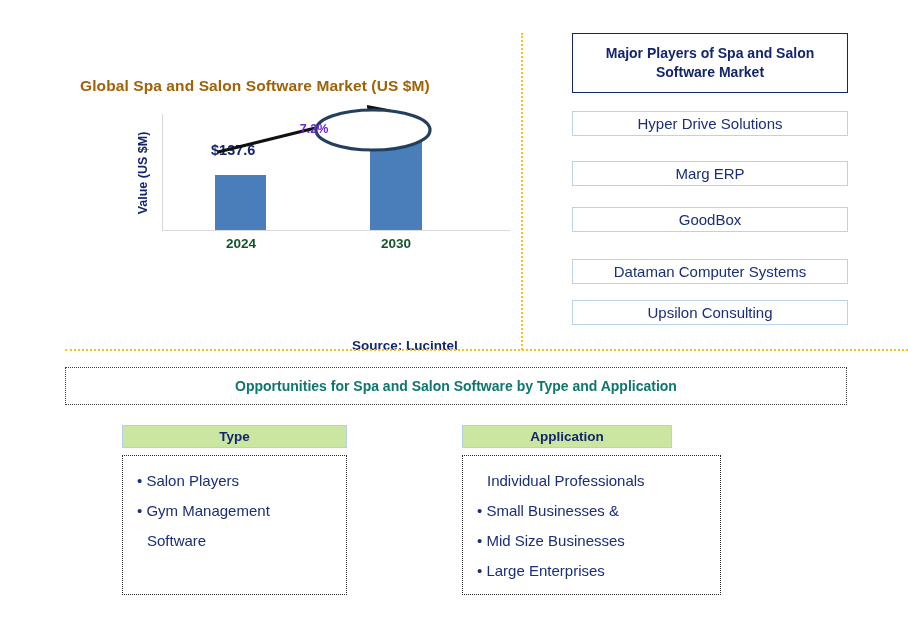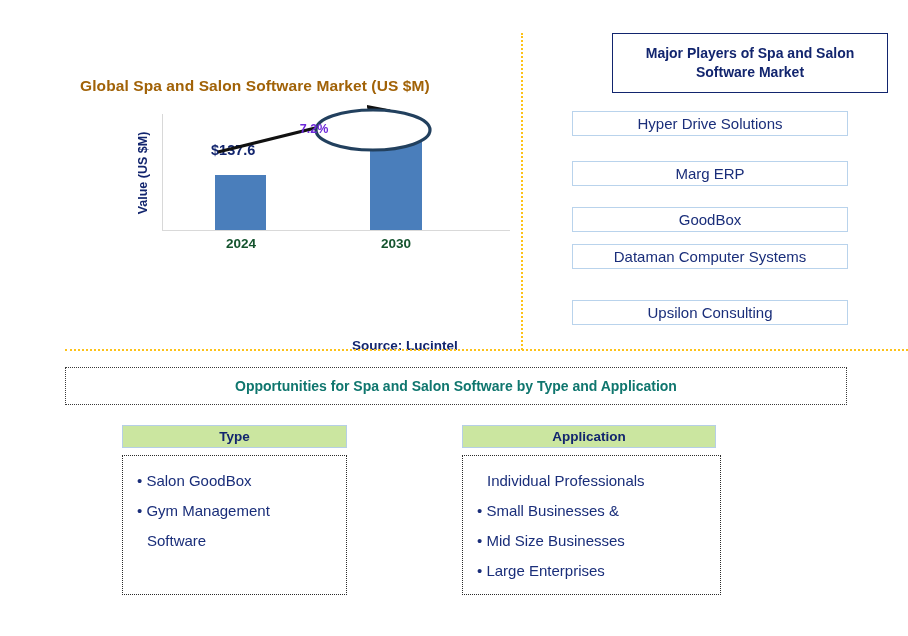--- a/index.html
+++ b/index.html
@@ -156,21 +156,20 @@
     border: 1.6px solid #12256e;
     display: flex;
     align-items: center;
     justify-content: center;
     text-align: center;
     font-size: 14px;
     font-weight: bold;
     color: #12256e;
     line-height: 1.35;
     padding: 0 10px;
-    margin-left: 40px;
   }
   .player-item {
     position: absolute;
     left: 572px;
     width: 276px;
     height: 25px;
     box-sizing: border-box;
     border: 1px solid #b9d3ec;
     display: flex;
     align-items: center;
@@ -221,21 +220,21 @@
   .col-body .li {
     font-size: 15px;
     color: #1a2e7a;
     line-height: 30px;
     white-space: nowrap;
   }
   .col-body .li.cont { padding-left: 10px; }
 
   #type-header { left: 122px; top: 425px; width: 225px; text-align: center; }
   #type-body   { left: 122px; top: 455px; width: 225px; height: 140px; }
-  #app-header  { left: 462px; top: 425px; width: 254px; }
+  #app-header  { left: 462px; top: 425px; width: 210px; }
   #app-body    { left: 462px; top: 455px; width: 259px; height: 140px; }
 </style>
 </head>
 <body>
 
 <div id="page">
 
   <div id="chart-title">Global Spa and Salon Software Market (US $M)</div>
 
   <div id="chart-area">
@@ -267,28 +266,28 @@
   <div id="source-note">Source: Lucintel</div>
 
   <div id="divider-vertical"></div>
   <div id="divider-horizontal"></div>
 
   <div id="players-header">Major Players of Spa and Salon Software Market</div>
 
   <div class="player-item" style="top:111px">Hyper Drive Solutions</div>
   <div class="player-item" style="top:161px">Marg ERP</div>
   <div class="player-item" style="top:207px">GoodBox</div>
-  <div class="player-item" style="top:244px">Dataman Computer Systems</div>
+  <div class="player-item" style="top:259px">Dataman Computer Systems</div>
   <div class="player-item" style="top:300px">Upsilon Consulting</div>
 
   <div id="opportunities-banner">Opportunities for Spa and Salon Software by Type and Application</div>
 
   <div class="col-header" id="type-header">Type</div>
   <div class="col-body" id="type-body">
-    <div class="li">• Salon GoodBox</div>
+    <div class="li">• Salon Players</div>
     <div class="li">• Gym Management</div>
     <div class="li cont">Software</div>
   </div>
 
   <div class="col-header" id="app-header">Application</div>
   <div class="col-body" id="app-body">
     <div class="li cont">Individual Professionals</div>
     <div class="li">• Small Businesses &amp;</div>
     <div class="li">• Mid Size Businesses</div>
     <div class="li">• Large Enterprises</div>

